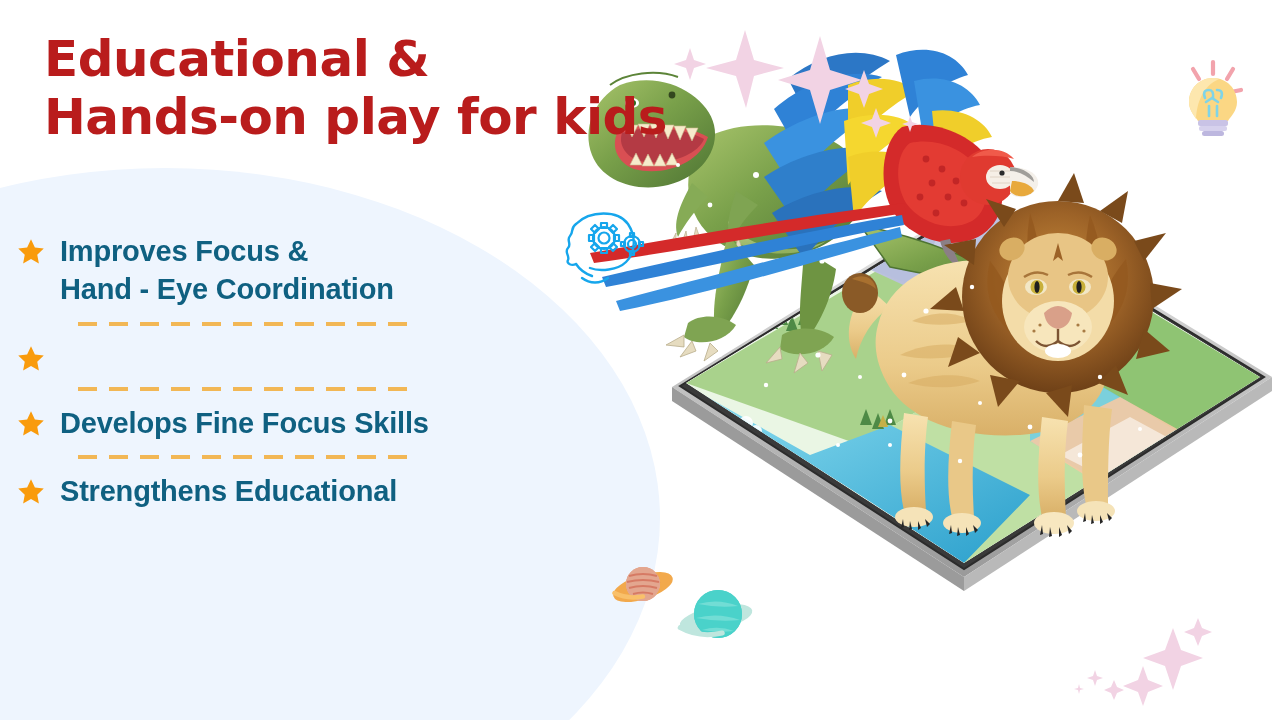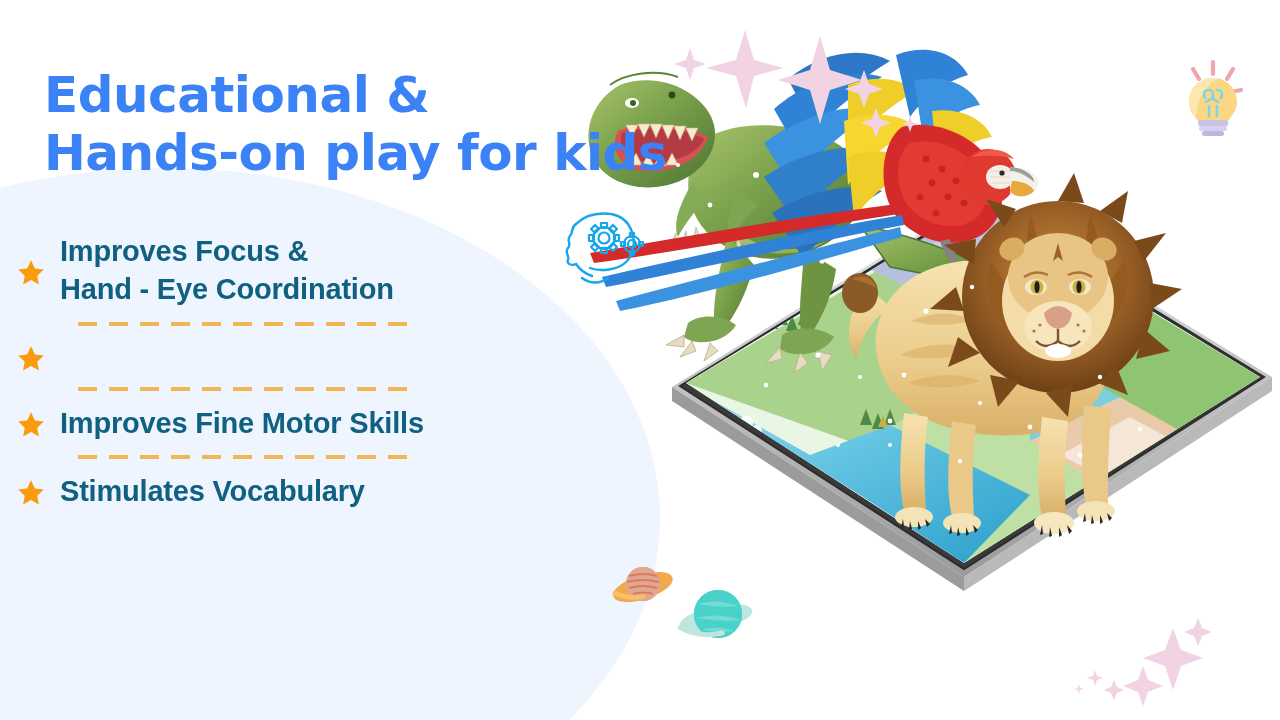--- a/index.html
+++ b/index.html
@@ -16,36 +16,35 @@
     left:-330px;top:168px;
     width:990px;height:700px;
     background:#EEF5FE;
     border-radius:50%;
     z-index:1;
   }
 
   
   .heading{
     position:absolute;left:44px;top:30px;z-index:6;
-    color:#3b82f6;
+    color:#b91c1c;
     font-family:"DejaVu Sans", sans-serif;
     font-weight:700;
     font-size:50px;
     line-height:1.16;
     letter-spacing:-0.5px;
     white-space:pre-line;
-    margin-top:36px;
   }
 
   
   .list{
     position:absolute;left:16px;top:232px;z-index:6;
     width:560px;
   }
-  .row{display:flex;align-items:center;gap:14px;}
+  .row{display:flex;align-items:flex-start;gap:14px;}
   .star{
     flex:0 0 auto;width:30px;height:30px;margin-top:5px;
     color:#F99B0C;font-size:30px;line-height:30px;text-align:center;
   }
   .star svg{display:block;width:30px;height:30px;}
   .row-text{
     color:#0F6081;
     font-family:"Liberation Sans", sans-serif;
     font-weight:bold;
     font-size:29px;
@@ -590,30 +589,30 @@
     </div>
     <div class="divider"></div>
 
     <div class="item">
       <div class="row">
         <span class="star">
           <svg viewBox="0 0 24 24">
               <path fill="#F99B0C" d="M12 1.8l3.1 6.5 7.1 .9 -5.2 4.9 1.3 7 -6.3-3.5 -6.3 3.5 1.3-7 -5.2-4.9 7.1-.9z"></path>
             </svg>
         </span>
-        <span class="row-text">Improves Fine Motor Skills</span>
+        <span class="row-text">Develops Fine Focus Skills</span>
       </div>
     </div>
     <div class="divider"></div>
 
     <div class="item">
       <div class="row">
         <span class="star">
           <svg viewBox="0 0 24 24">
               <path fill="#F99B0C" d="M12 1.8l3.1 6.5 7.1 .9 -5.2 4.9 1.3 7 -6.3-3.5 -6.3 3.5 1.3-7 -5.2-4.9 7.1-.9z"></path>
             </svg>
         </span>
-        <span class="row-text">Stimulates Vocabulary</span>
+        <span class="row-text">Strengthens Educational</span>
       </div>
     </div>
 
   </div>
 </div>
 
 </body></html>

